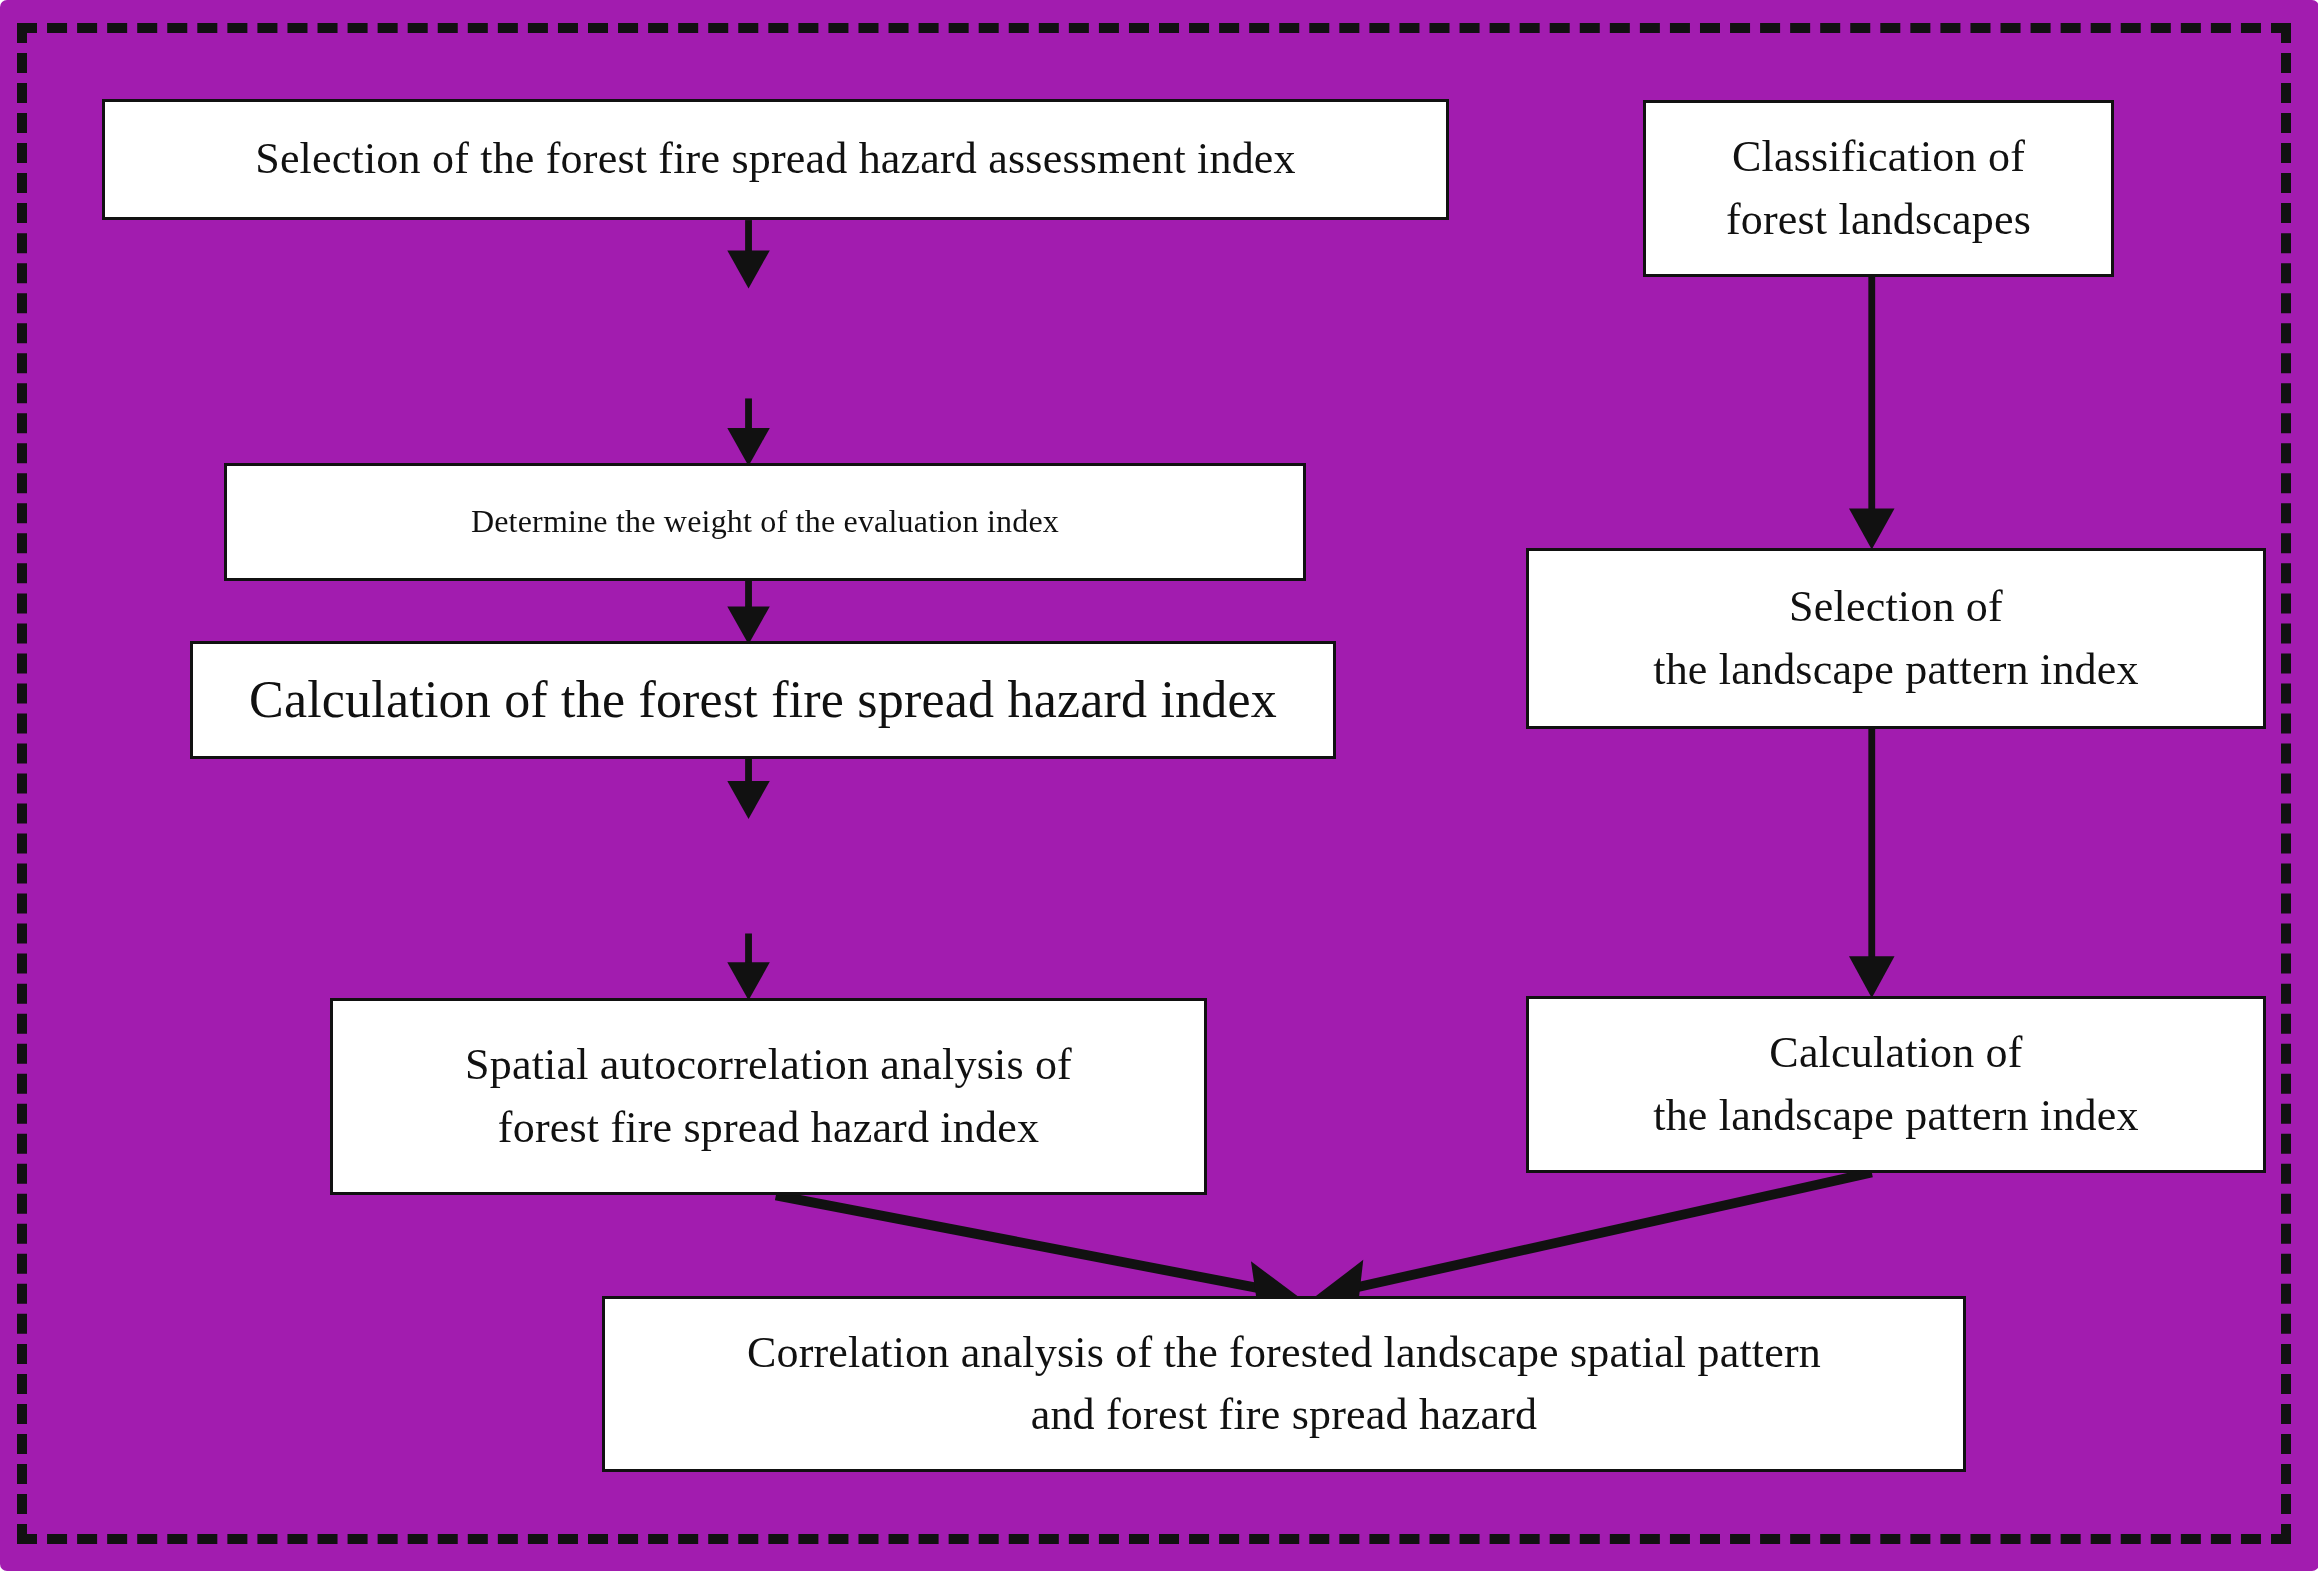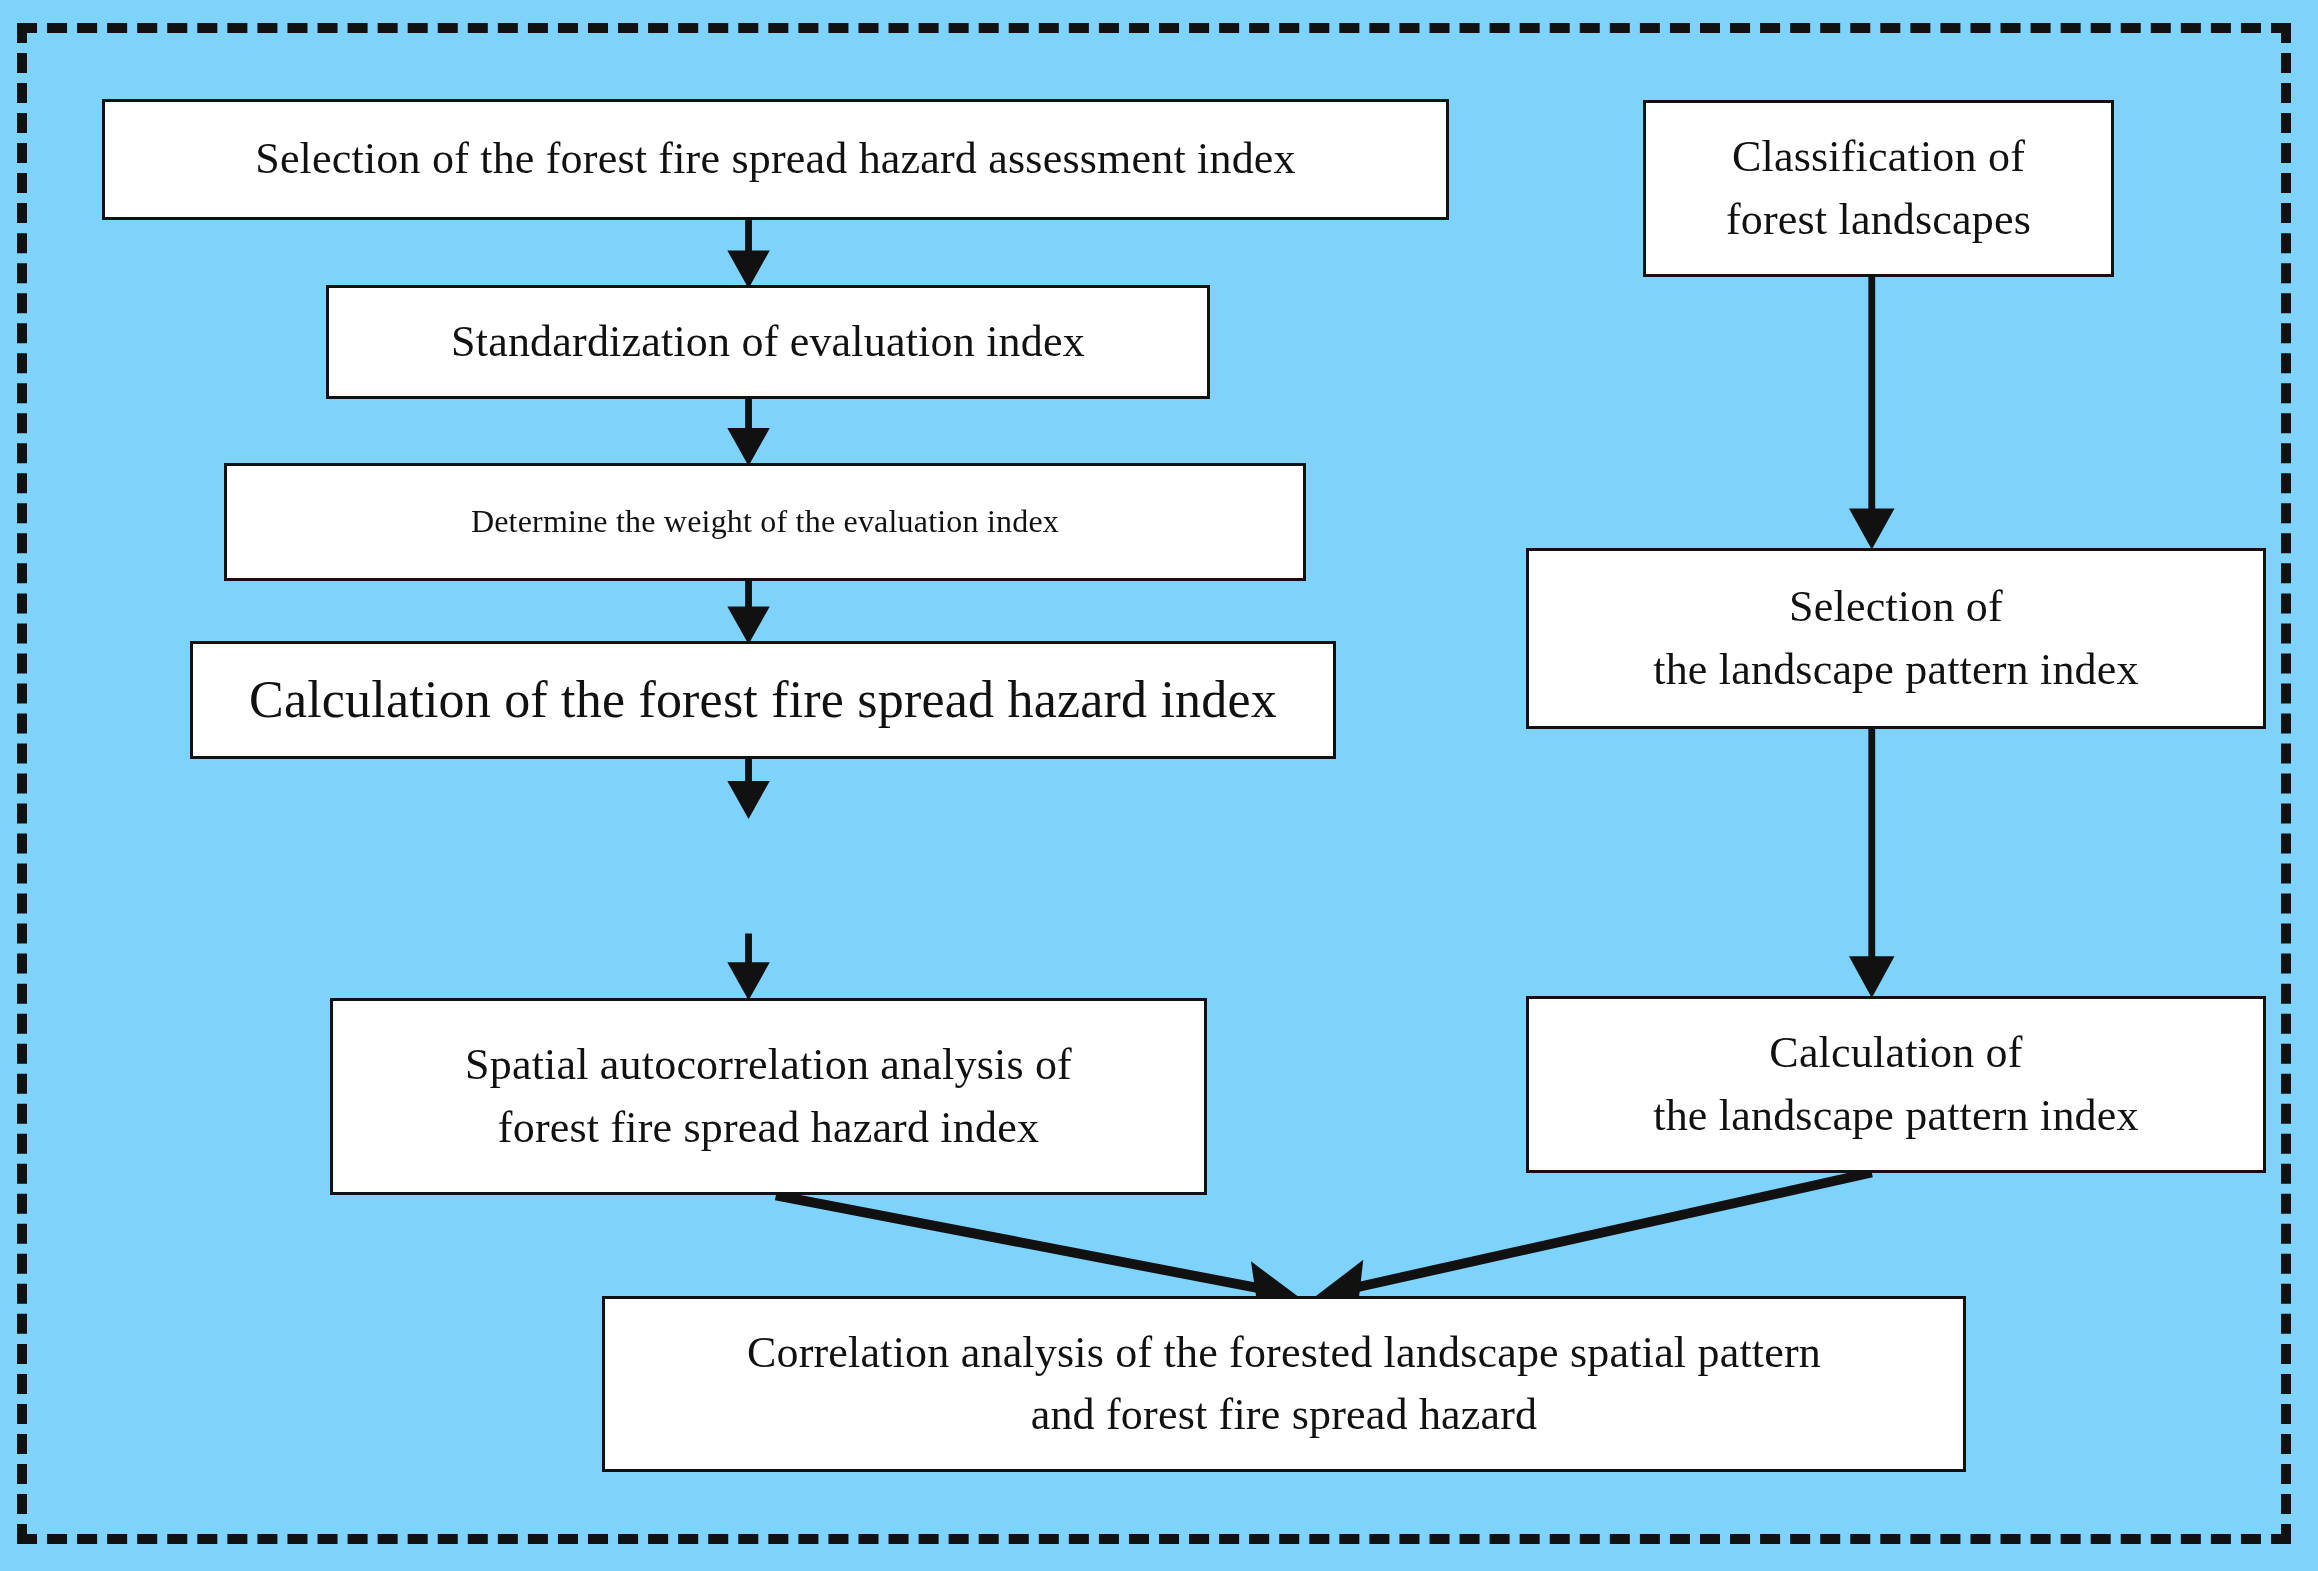--- a/index.html
+++ b/index.html
@@ -8,22 +8,23 @@
     padding: 0;
     background: #ffffff;
   }
   body {
     font-family: "Liberation Serif", "DejaVu Serif", serif;
   }
   #canvas {
     position: relative;
     width: 2319px;
     height: 1571px;
-    background: #7dd3fc;
+    background: #a21caf;
     overflow: hidden;
+    border-radius: 7px;
   }
   
   #outer-frame {
     position: absolute;
     left: 16.7px;
     top: 23px;
     width: 2274px;
     height: 1521px;
     box-sizing: border-box;
     border: 10px dashed #111111;
@@ -118,23 +119,20 @@
     <g>
       <line class="edge-diag" x1="2466" y1="1545" x2="1770" y2="1700"></line>
       <polygon class="arrow-head" points="1728,1712 1796,1660 1788,1730"></polygon>
     </g>
   </svg>
 
   <div class="node" style="left:102px; top:99px; width:1347px; height:121px; font-size:44px;">
     <span class="txt">Selection of the forest fire spread hazard assessment index</span>
   </div>
 
-  <div class="node" style="left:326px; top:285px; width:884px; height:114px; font-size:44px;">
-    <span class="txt">Standardization of evaluation index</span>
-  </div>
 
   <div class="node" style="left:224px; top:463px; width:1082px; height:118px; font-size:32px;">
     <span class="txt">Determine the weight of the evaluation index</span>
   </div>
 
   <div class="node" style="left:190px; top:641px; width:1146px; height:118px; font-size:52px;">
     <span class="txt">Calculation of the forest fire spread hazard index</span>
   </div>
 
 

